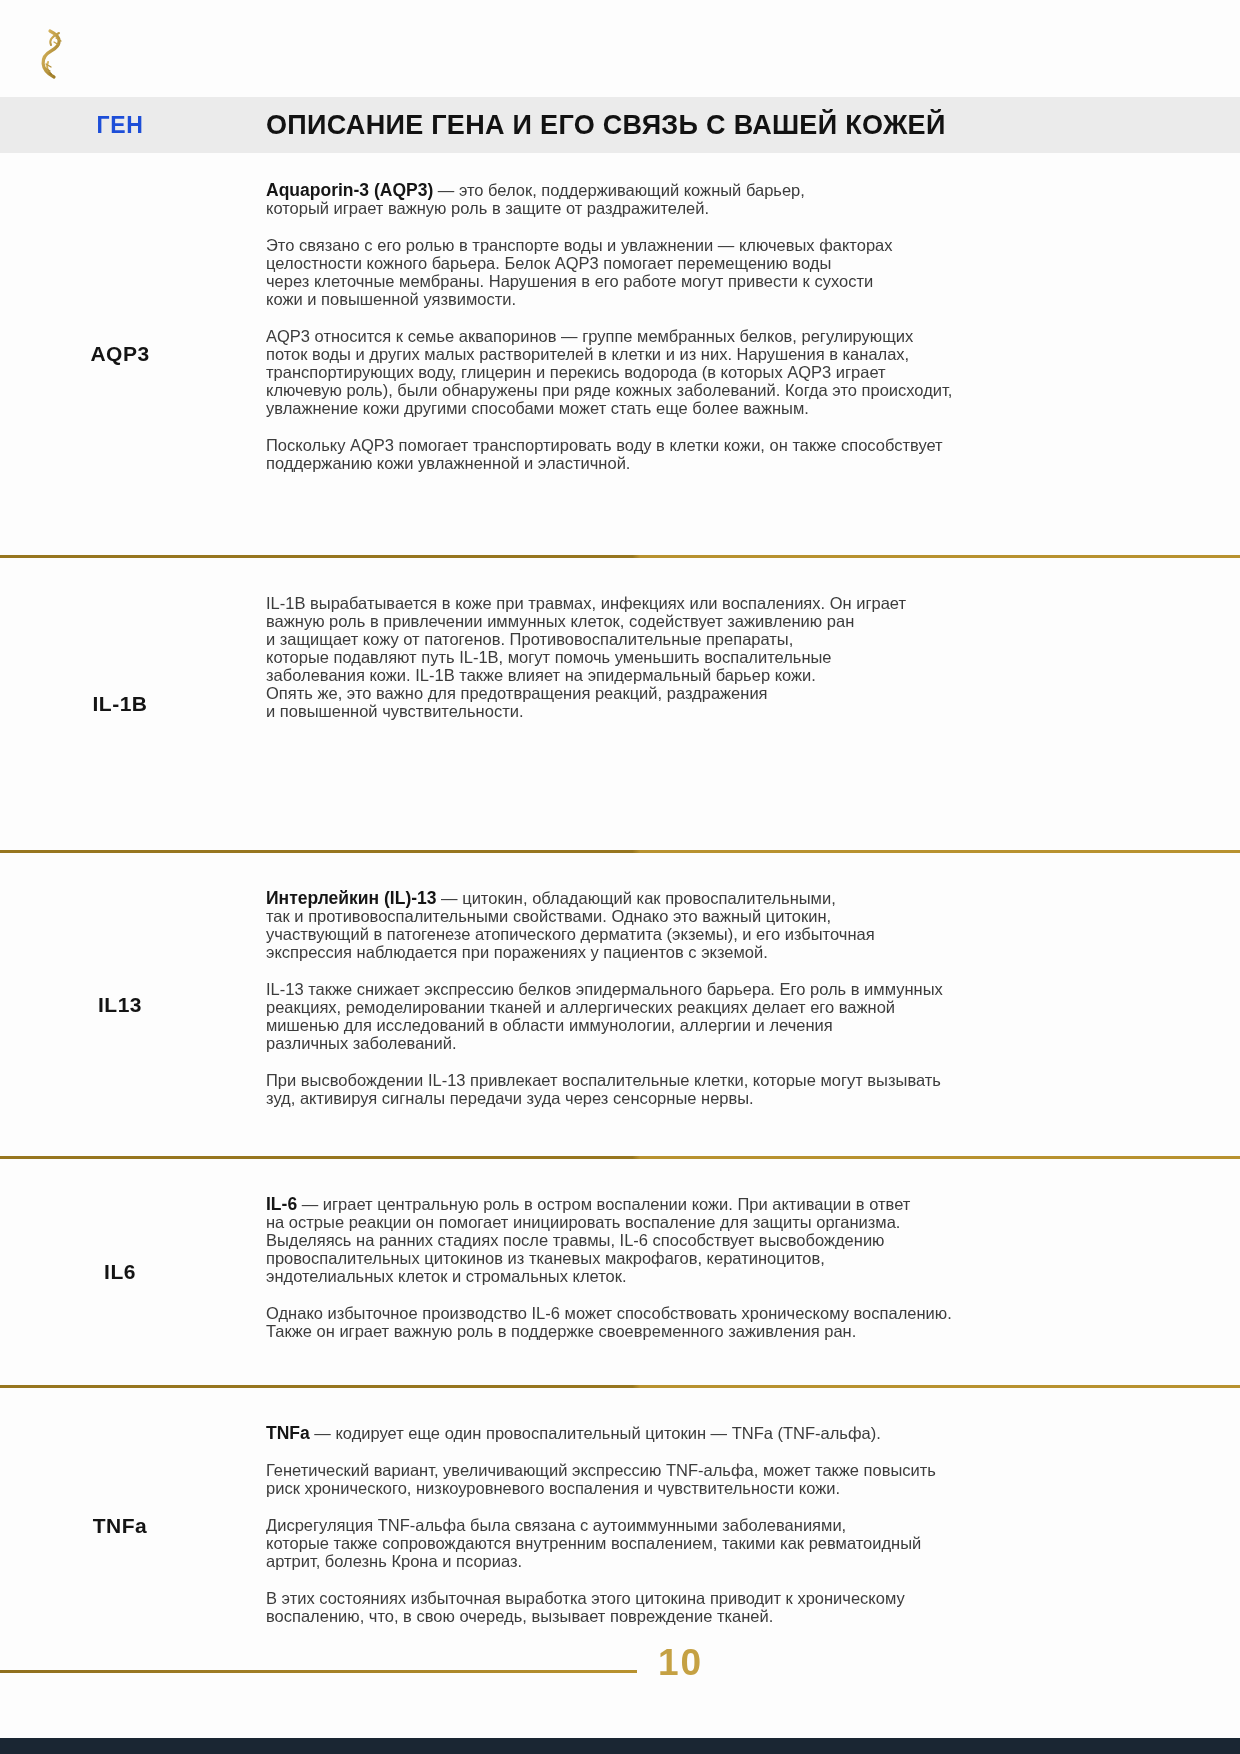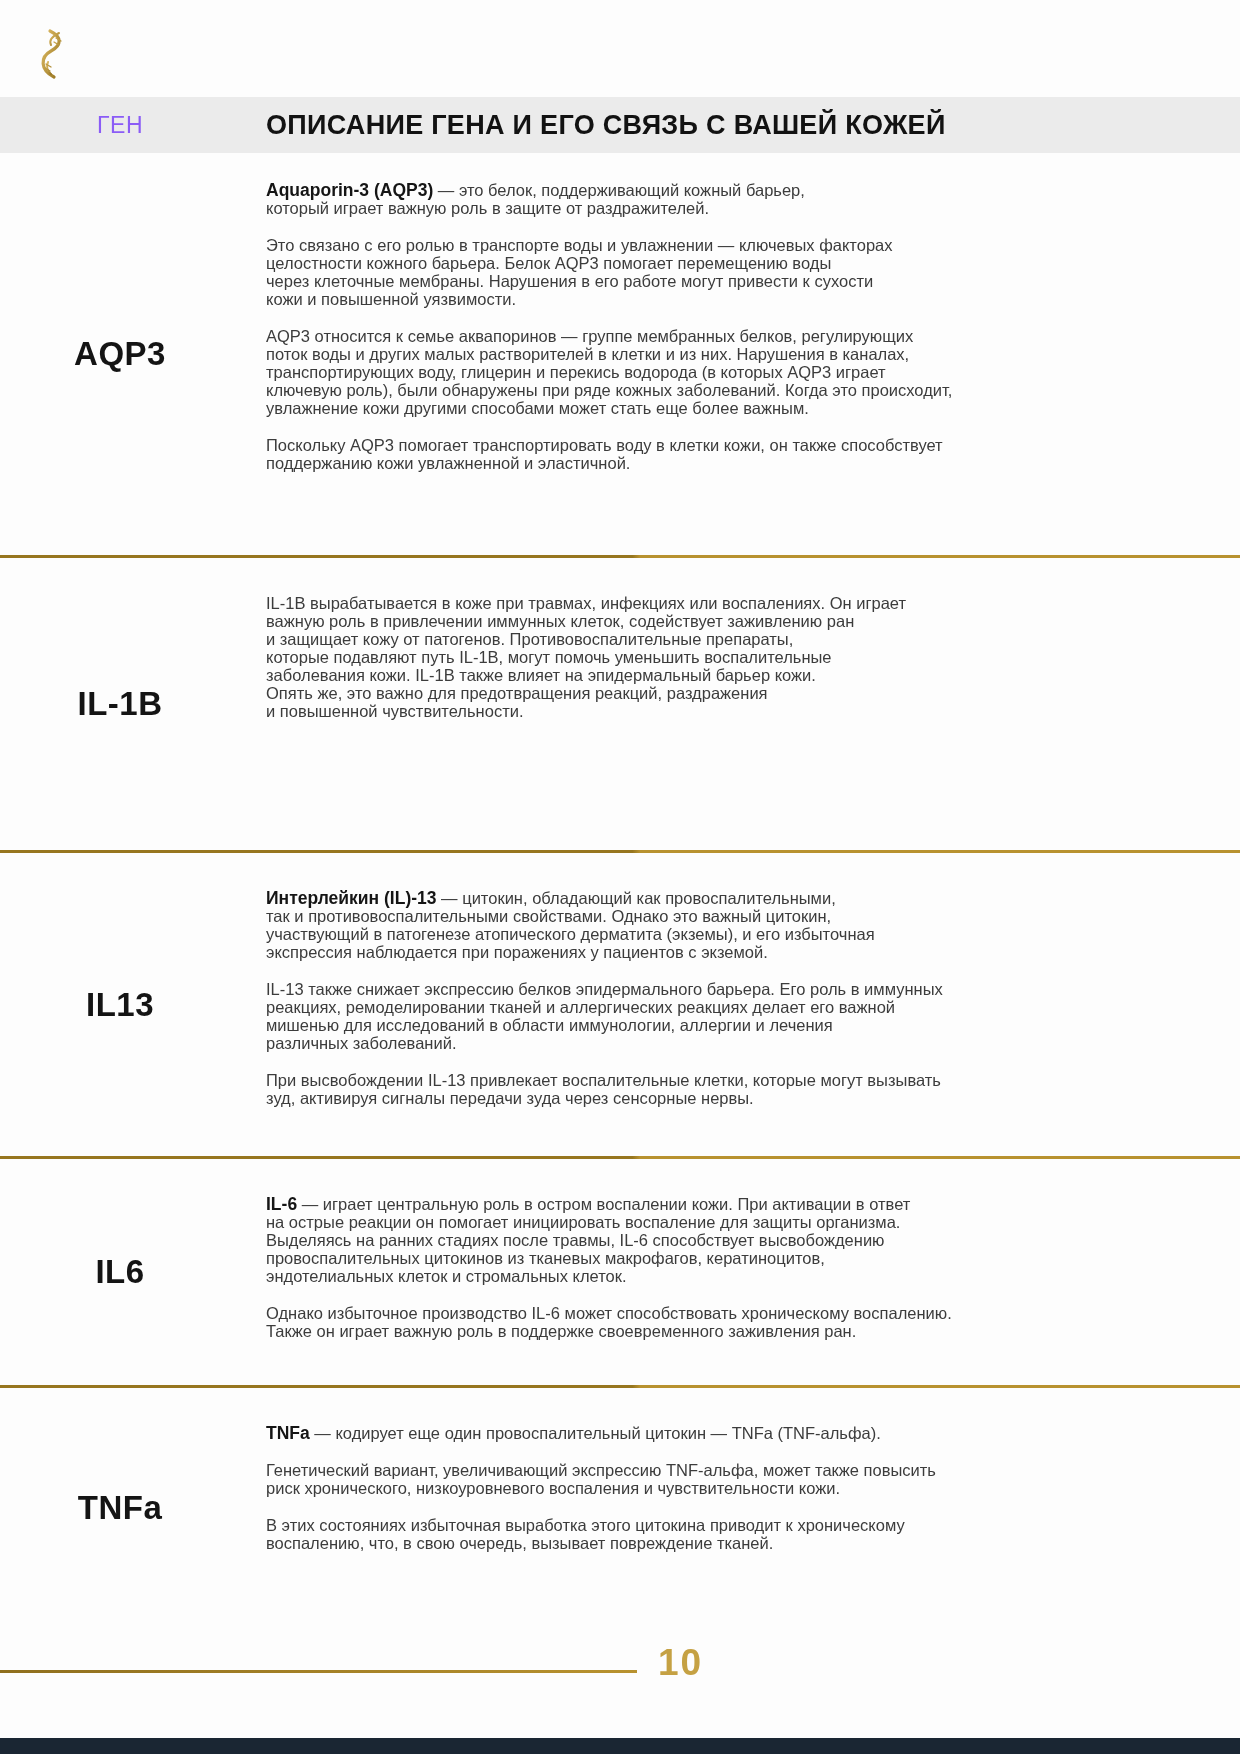--- a/index.html
+++ b/index.html
@@ -10,32 +10,32 @@
     background:#fdfdfd;
     font-family:"Liberation Sans", sans-serif;
     overflow:hidden;
   }
   .logo{position:absolute;top:28px;left:40px;width:28px;height:52px;}
   .band{
     position:absolute;top:97px;left:0;width:100%;height:56px;
     background:#ebebeb;display:flex;align-items:center;
   }
   .band .gene-col{
-    width:240px;text-align:center;font-weight:normal;font-size:23px;
-    color:#8b5cf6;letter-spacing:.6px;
+    width:240px;text-align:center;font-weight:bold;font-size:23px;
+    color:#1d4ed8;letter-spacing:.6px;
   }
   .band .desc-col{
     padding-left:26px;font-weight:bold;font-size:27px;
     color:#121212;letter-spacing:.3px;
   }
   .rows{position:absolute;top:153px;left:0;width:100%;}
   .grow{display:flex;}
   .grow .label{
     width:240px;display:flex;align-items:center;justify-content:center;
-    font-weight:bold;font-size:33px;color:#141414;letter-spacing:.5px;
+    font-weight:bold;font-size:21px;color:#141414;letter-spacing:.5px;
   }
   .grow .content{
     width:740px;padding:36px 0 20px 26px;
     font-size:16.5px;line-height:18px;color:#3c3c3c;
   }
   .grow.first .content{padding-top:28px;}
   .content p{margin:0 0 19px 0;white-space:pre-line;}
   .content p strong{color:#151515;font-size:17.5px;}
   .divider{
     height:3px;width:100%;
@@ -147,20 +147,23 @@
       </div>
     </div>
     <div class="divider"></div>
 
     <div class="grow r5">
       <div class="label">TNFa</div>
       <div class="content">
         <p><strong>TNFa</strong><span> — кодирует еще один провоспалительный цитокин — TNFa (TNF-альфа).</span></p>
         <p><span>Генетический вариант, увеличивающий экспрессию TNF-альфа, может также повысить
 риск хронического, низкоуровневого воспаления и чувствительности кожи.</span></p>
+        <p><span>Дисрегуляция TNF-альфа была связана с аутоиммунными заболеваниями,
+которые также сопровождаются внутренним воспалением, такими как ревматоидный
+артрит, болезнь Крона и псориаз.</span></p>
         <p><span>В этих состояниях избыточная выработка этого цитокина приводит к хроническому
 воспалению, что, в свою очередь, вызывает повреждение тканей.</span></p>
       </div>
     </div>
 
   </div>
 
   <div class="footer-line"></div>
   <div class="page-number">10</div>
   <div class="bottom-bar"></div>

